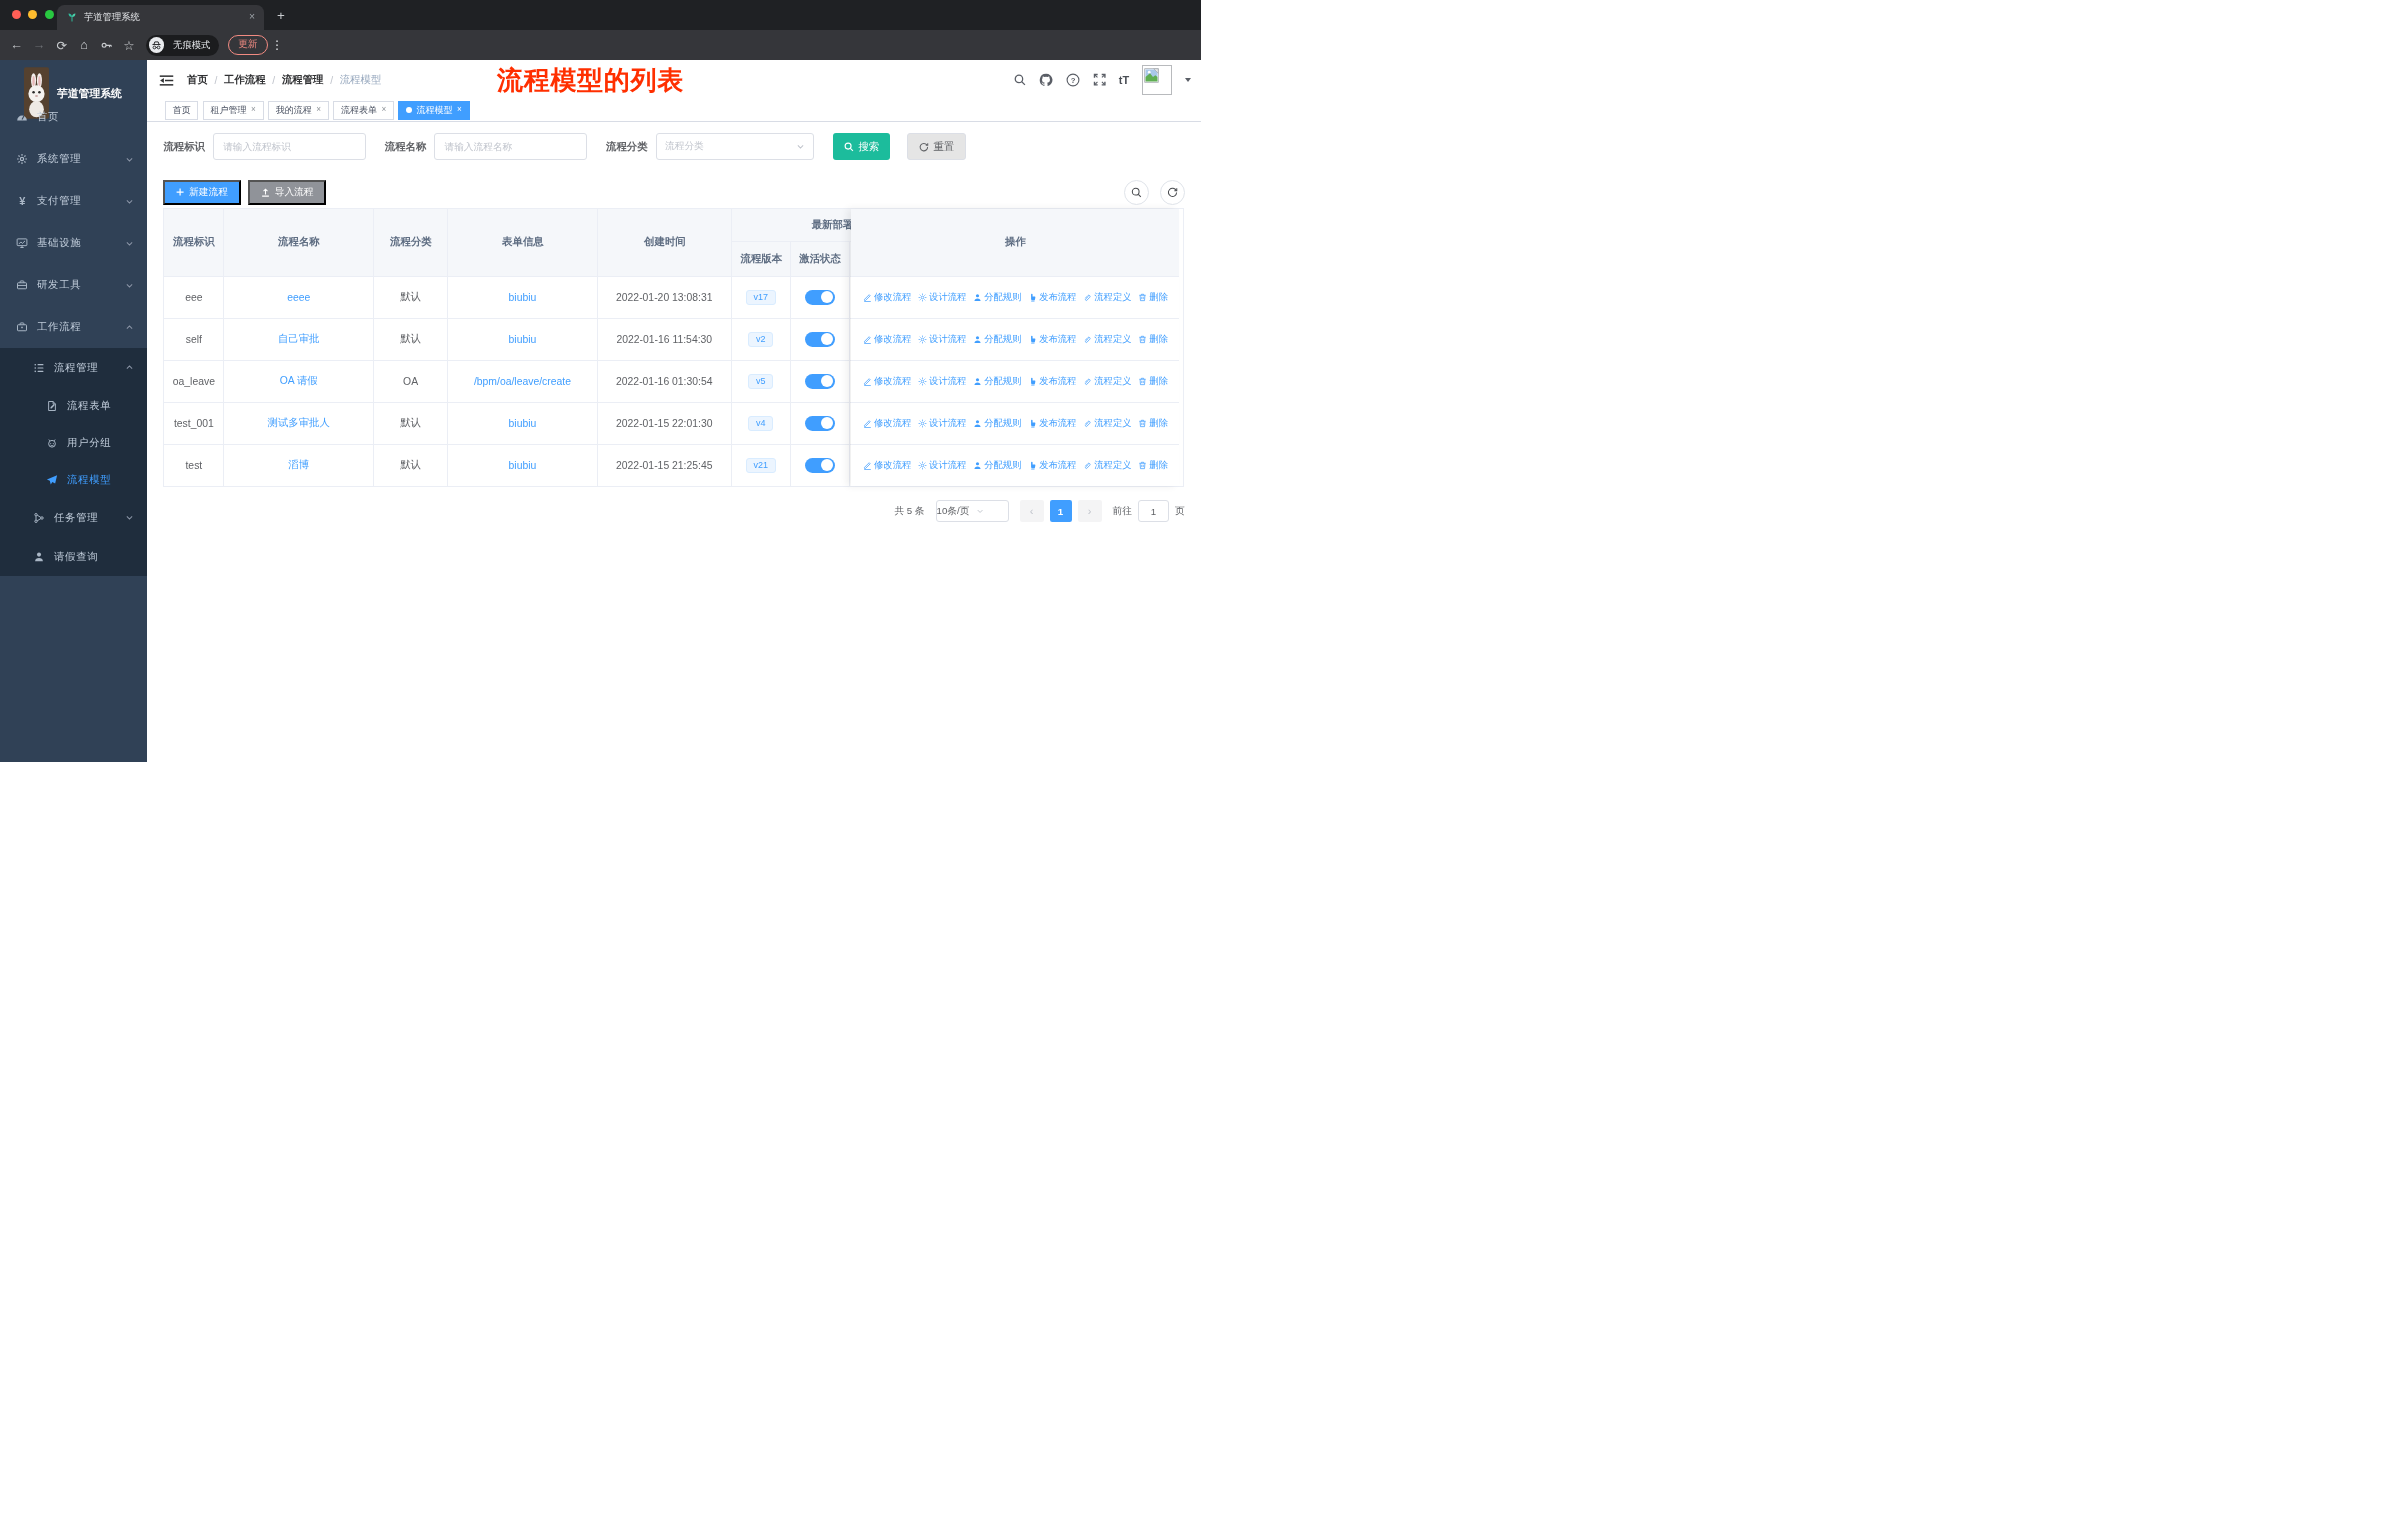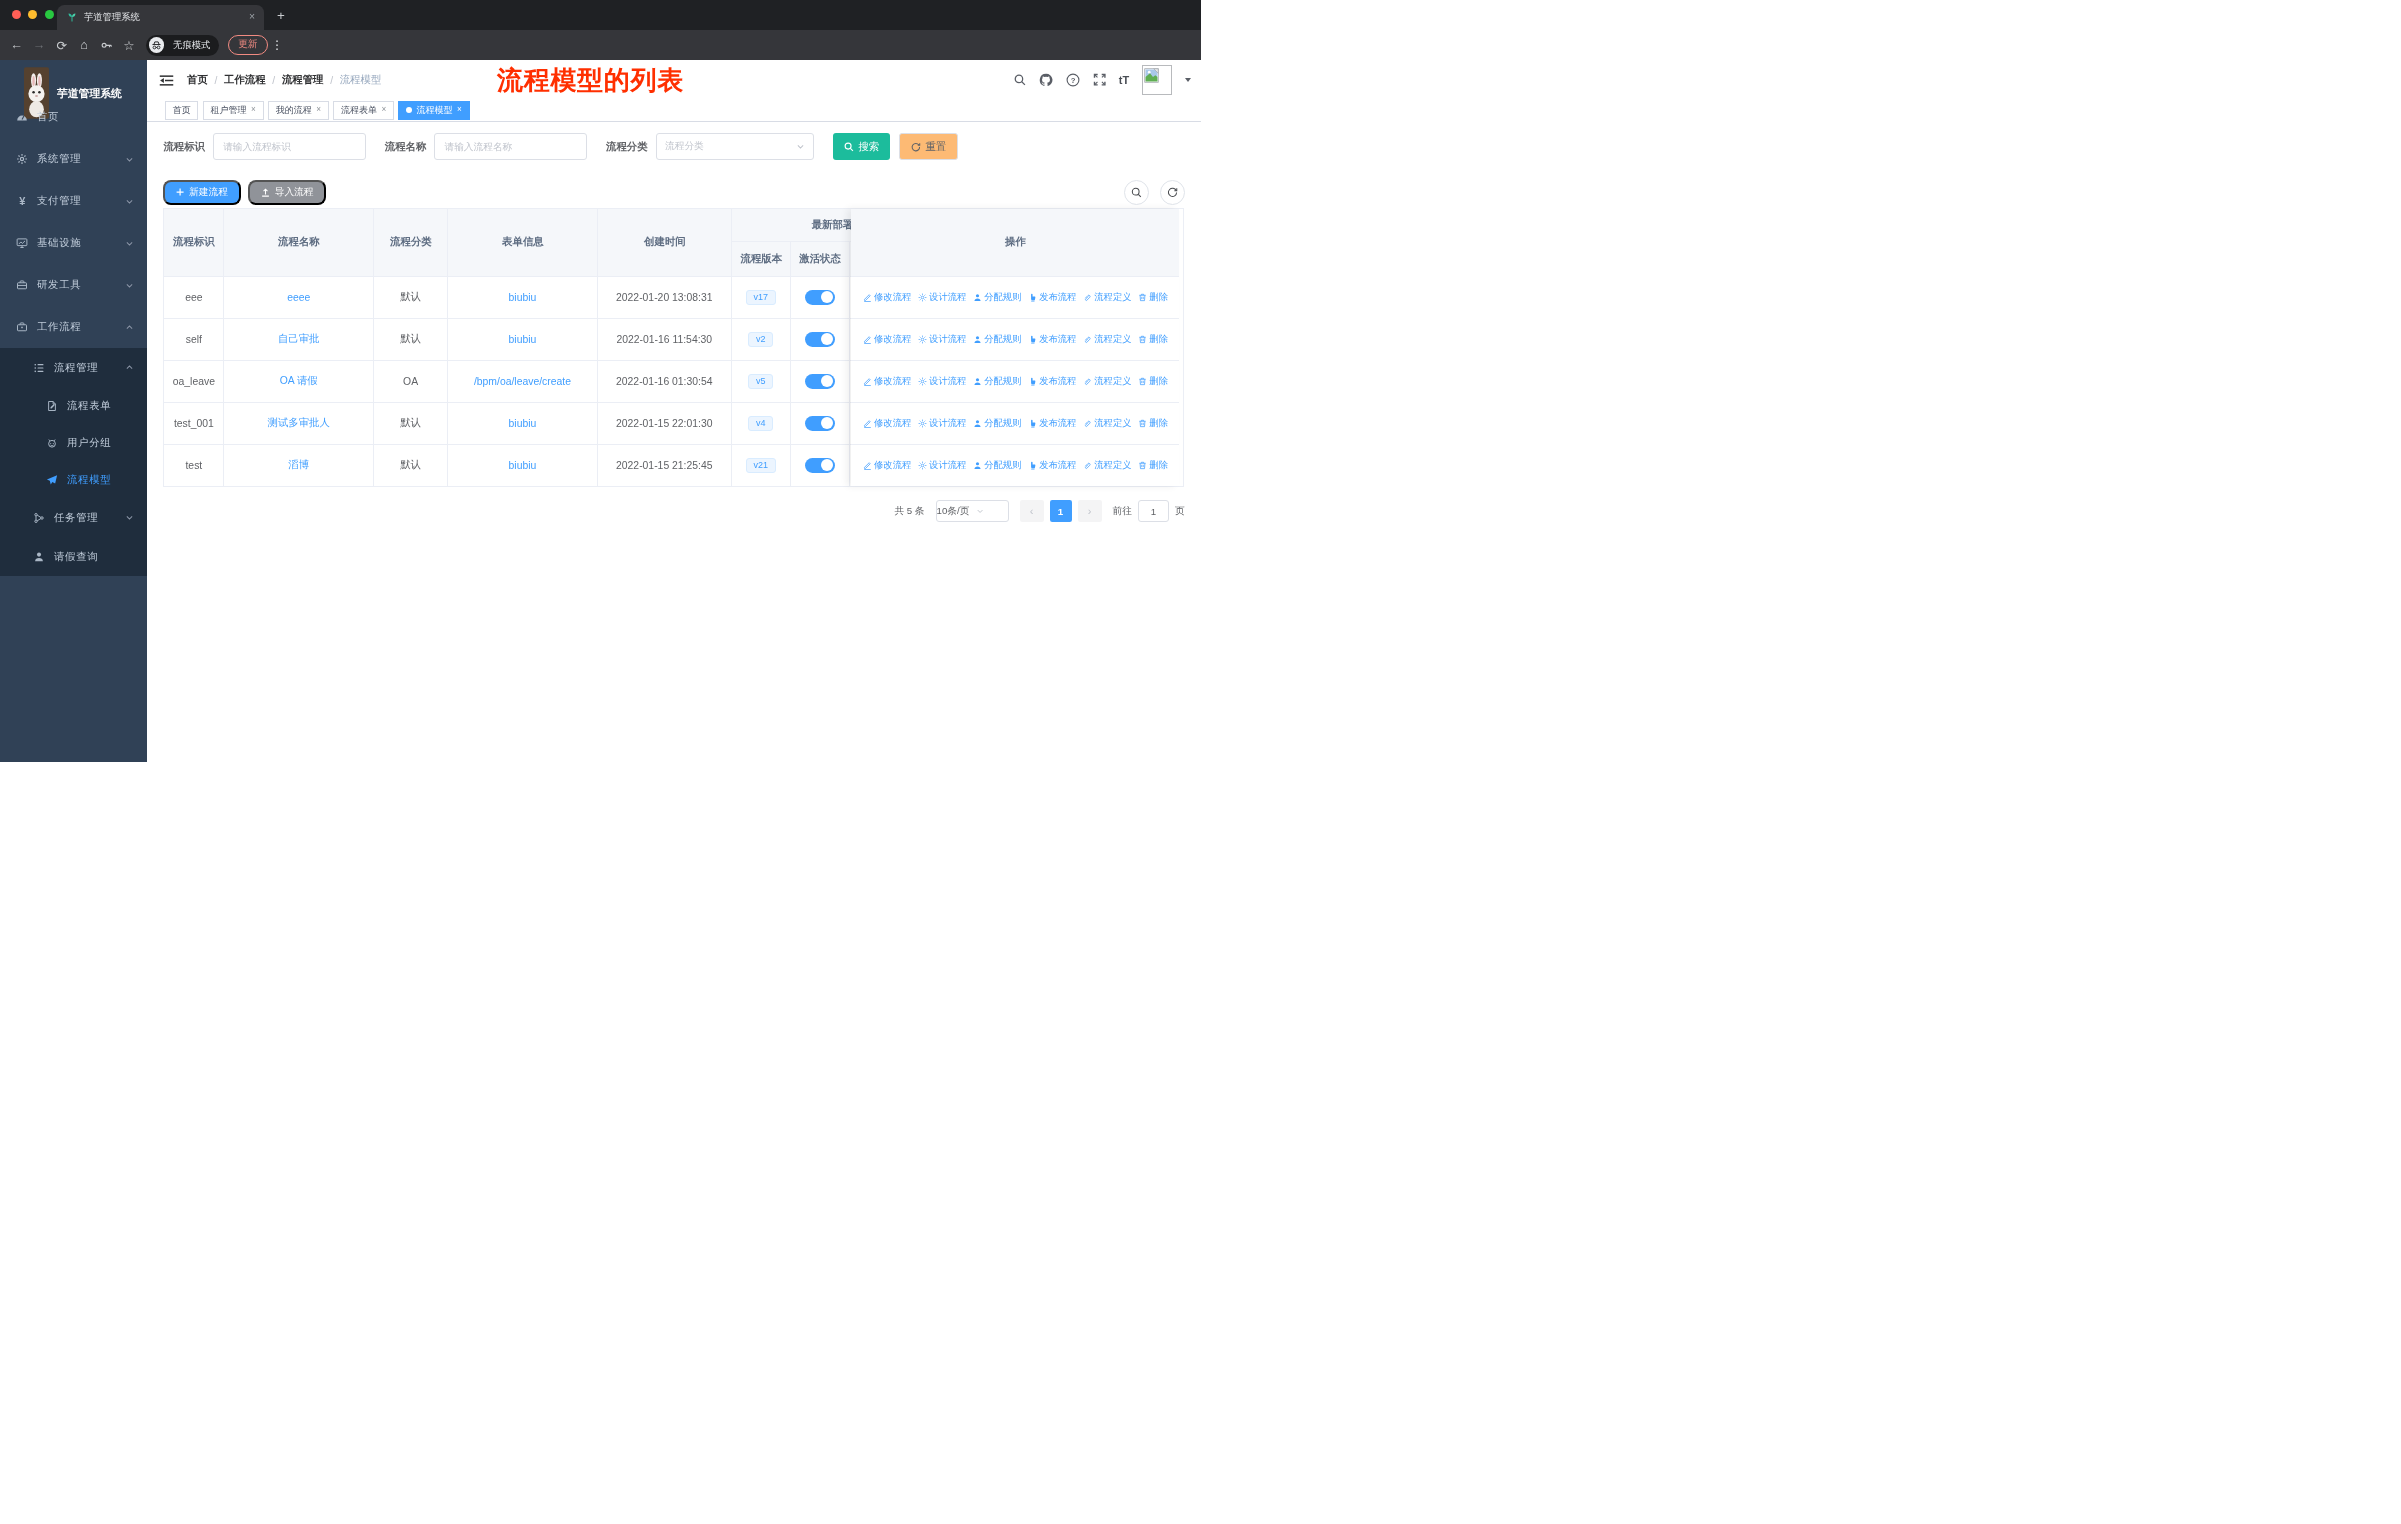--- a/index.html
+++ b/index.html
@@ -87,23 +87,23 @@
 .search-row{margin-top:10.4px;display:flex;align-items:center;height:27px}
 .f-label{font-size:10.4px;color:#606266;font-weight:600;margin-right:8.2px;white-space:nowrap}
 .inp{width:153px;height:27px;border:0.7px solid #dcdfe6;border-radius:3px;padding:0 9px;
   font-size:9.7px;color:#606266;outline:none;margin-right:18.6px;font-family:inherit}
 .inp::placeholder{color:#c0c4cc}
 .sel{width:158px;height:27px;border:0.7px solid #dcdfe6;border-radius:3px;display:flex;
   align-items:center;justify-content:space-between;padding:0 8.2px;color:#c0c4cc;font-size:9.7px}
 .btn{height:27px;border-radius:3px;display:inline-flex;align-items:center;gap:4.5px;
   font-size:10.4px;padding:0 11px;border:none;white-space:nowrap}
 .btn.search{background:#1cbc9c;color:#fff;margin-left:19.4px}
-.btn.reset{background:#fdba74;color:#606266;border:0.7px solid #dcdfe6;margin-left:9px}
+.btn.reset{background:#e5e5e5;color:#606266;border:0.7px solid #dcdfe6;margin-left:17px}
 .action-row{margin-top:19.4px;display:flex;align-items:center;justify-content:space-between}
-.btn2{height:24.6px;border-radius:8px;display:inline-flex;align-items:center;gap:4.5px;
+.btn2{height:24.6px;border-radius:0;display:inline-flex;align-items:center;gap:4.5px;
   font-size:9.7px;padding:0 11px;color:#fff;white-space:nowrap}
 .btn2.blue{background:#409eff}
 .btn2.gray{background:#909399;margin-left:7.4px}
 .circ-group{display:flex;gap:10.4px}
 .circ{width:25px;height:25px;border-radius:50%;border:0.7px solid #e0e4ea;background:#fff;
   display:flex;align-items:center;justify-content:center;color:#46494d}
 
 
 .table-outer{margin-top:3px;position:relative;width:1021px;border:0.7px solid #ebeef5;background:#fff}
 .t-main{width:820px}

